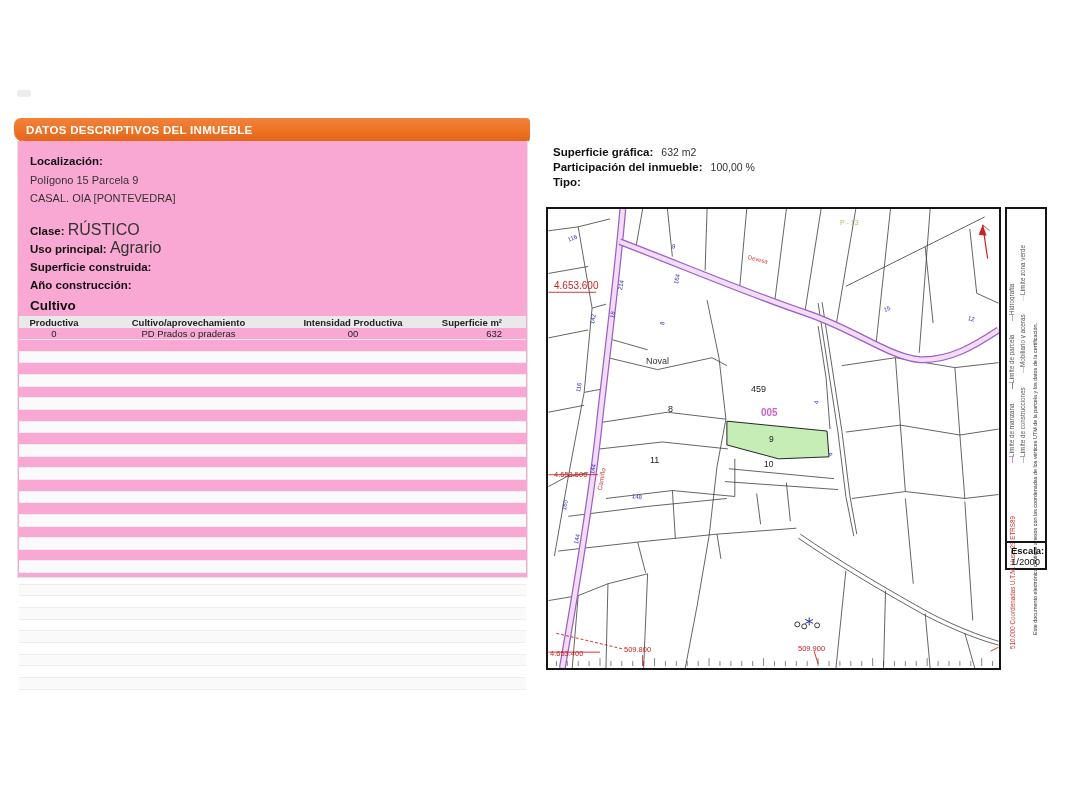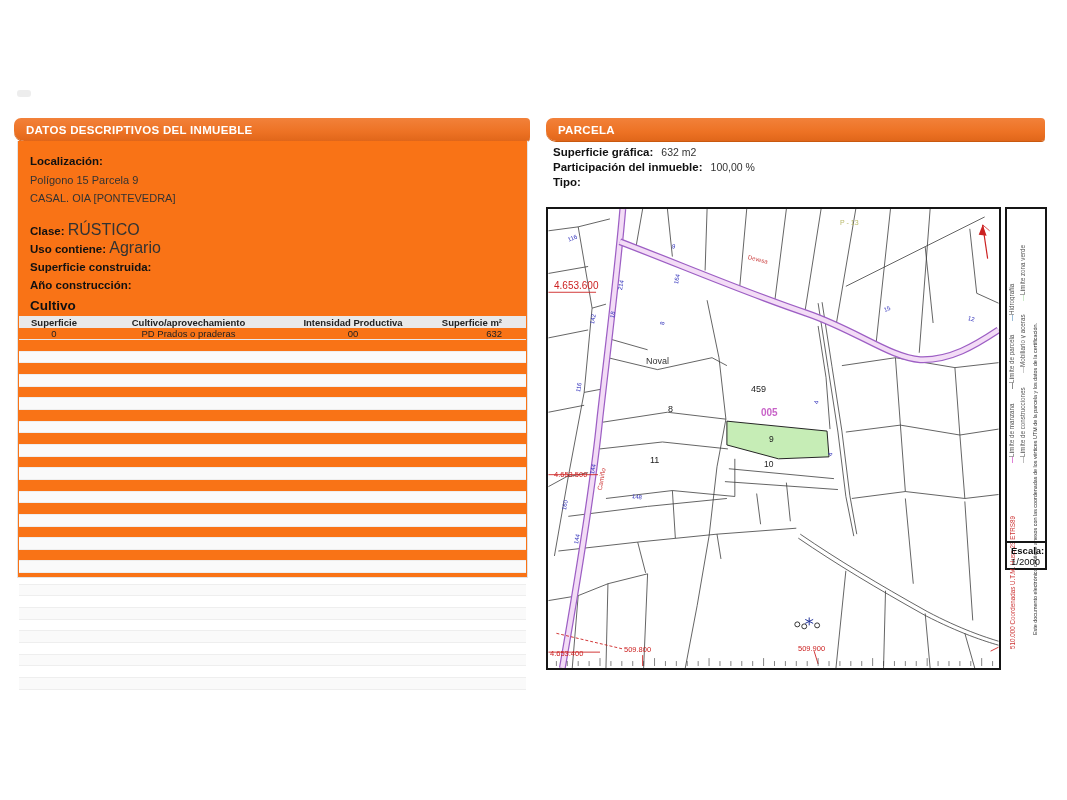--- a/index.html
+++ b/index.html
@@ -9,21 +9,21 @@
   
   .smudge { position:absolute; left:17px; top:90px; width:14px; height:7px; background:#d8d8d8; opacity:.45; border-radius:3px; }
 
   
   .obar { position:absolute; height:23px; background:linear-gradient(#f2813a,#ed7224 60%,#e0661a); border-radius:7px 4px 4px 10px; box-shadow:0 1px 0 #c9590f; display:flex; align-items:center; padding-left:12px; }
   .obar span { color:#fff; font-weight:bold; font-size:11.5px; letter-spacing:.3px; }
   .obar.left { left:14px; top:118px; width:516px; }
   .obar.right { left:546px; top:118px; width:499px; }
 
   
-  .lp-body { position:absolute; left:17px; top:141px; width:511px; height:437px; border:1px solid #e4e4e4; border-top:none; background:#f97316;text-decoration:underline; }
+  .lp-body { position:absolute; left:17px; top:141px; width:511px; height:437px; border:1px solid #e4e4e4; border-top:none; background:#f9a8d4;text-decoration:underline; }
   .lp-text { position:absolute; left:12px; right:12px; font-size:11.5px; color:#222; }
   .lbl { font-weight:bold; color:#111; }
   .val { color:#333; font-size:16px; }
   .cultivo-h { font-size:13.5px; font-weight:bold; color:#111; }
 
   .ctable { position:absolute; left:1px; right:1px; top:175px; }
   .trow { display:grid; grid-template-columns:70px 1fr 170px 88px; align-items:center; font-size:9.5px; }
   .trow.head { background:#e9e9e9; height:12px; font-weight:bold; color:#222; }
   .trow.data { height:12px; color:#222; border-bottom:1px solid #e9e9e9; }
   .c1 { text-align:center; }
@@ -75,37 +75,37 @@
       <span class="lbl">Localización:</span>
     </div>
     <div class="lp-text val" style="top:33px; font-size:11px;">Polígono 15 Parcela 9</div>
     <div class="lp-text val" style="top:51px; font-size:11px;">CASAL. OIA [PONTEVEDRA]</div>
 
     <div class="lp-text" style="top:80px;">
       <span class="lbl">Clase:</span>
       <span class="val">RÚSTICO</span>
     </div>
     <div class="lp-text" style="top:98px;">
-      <span class="lbl">Uso contiene:</span>
+      <span class="lbl">Uso principal:</span>
       <span class="val">Agrario</span>
     </div>
     <div class="lp-text" style="top:134px;">
       <span class="lbl">Año construcción:</span>
       <span class="val"></span>
     </div>
     <div class="lp-text" style="top:116px;">
       <span class="lbl">Superficie construida:</span>
       <span class="val"></span>
     </div>
 
     <div class="lp-text cultivo-h" style="top:157px;">Cultivo</div>
 
     <div class="ctable">
       <div class="trow head">
-        <div class="c1">Superficie</div>
+        <div class="c1">Productiva</div>
         <div class="c2">Cultivo/aprovechamiento</div>
         <div class="c3">Intensidad Productiva</div>
         <div class="c4">Superficie m²</div>
       </div>
       <div class="trow data">
         <div class="c1">0</div>
         <div class="c2">PD Prados o praderas</div>
         <div class="c3">00</div>
         <div class="c4">632</div>
       </div>
@@ -137,23 +137,20 @@
         <div class="empty-row"></div>
         <div class="empty-row"></div>
         <div class="empty-row"></div>
         <div class="empty-row"></div>
         <div class="empty-row"></div>
         <div class="empty-row"></div>
         <div class="empty-row"></div>
       </div>
   </div>
 
-  <div class="obar right">
-    <span>PARCELA</span>
-  </div>
 
   <div class="rp-info">
     <div class="rp-row">
       <span class="lbl">Superficie gráfica:</span>
       <span class="val">632 m2</span>
     </div>
     <div class="rp-row">
       <span class="lbl">Participación del inmueble:</span>
       <span class="val">100,00 %</span>
     </div>

